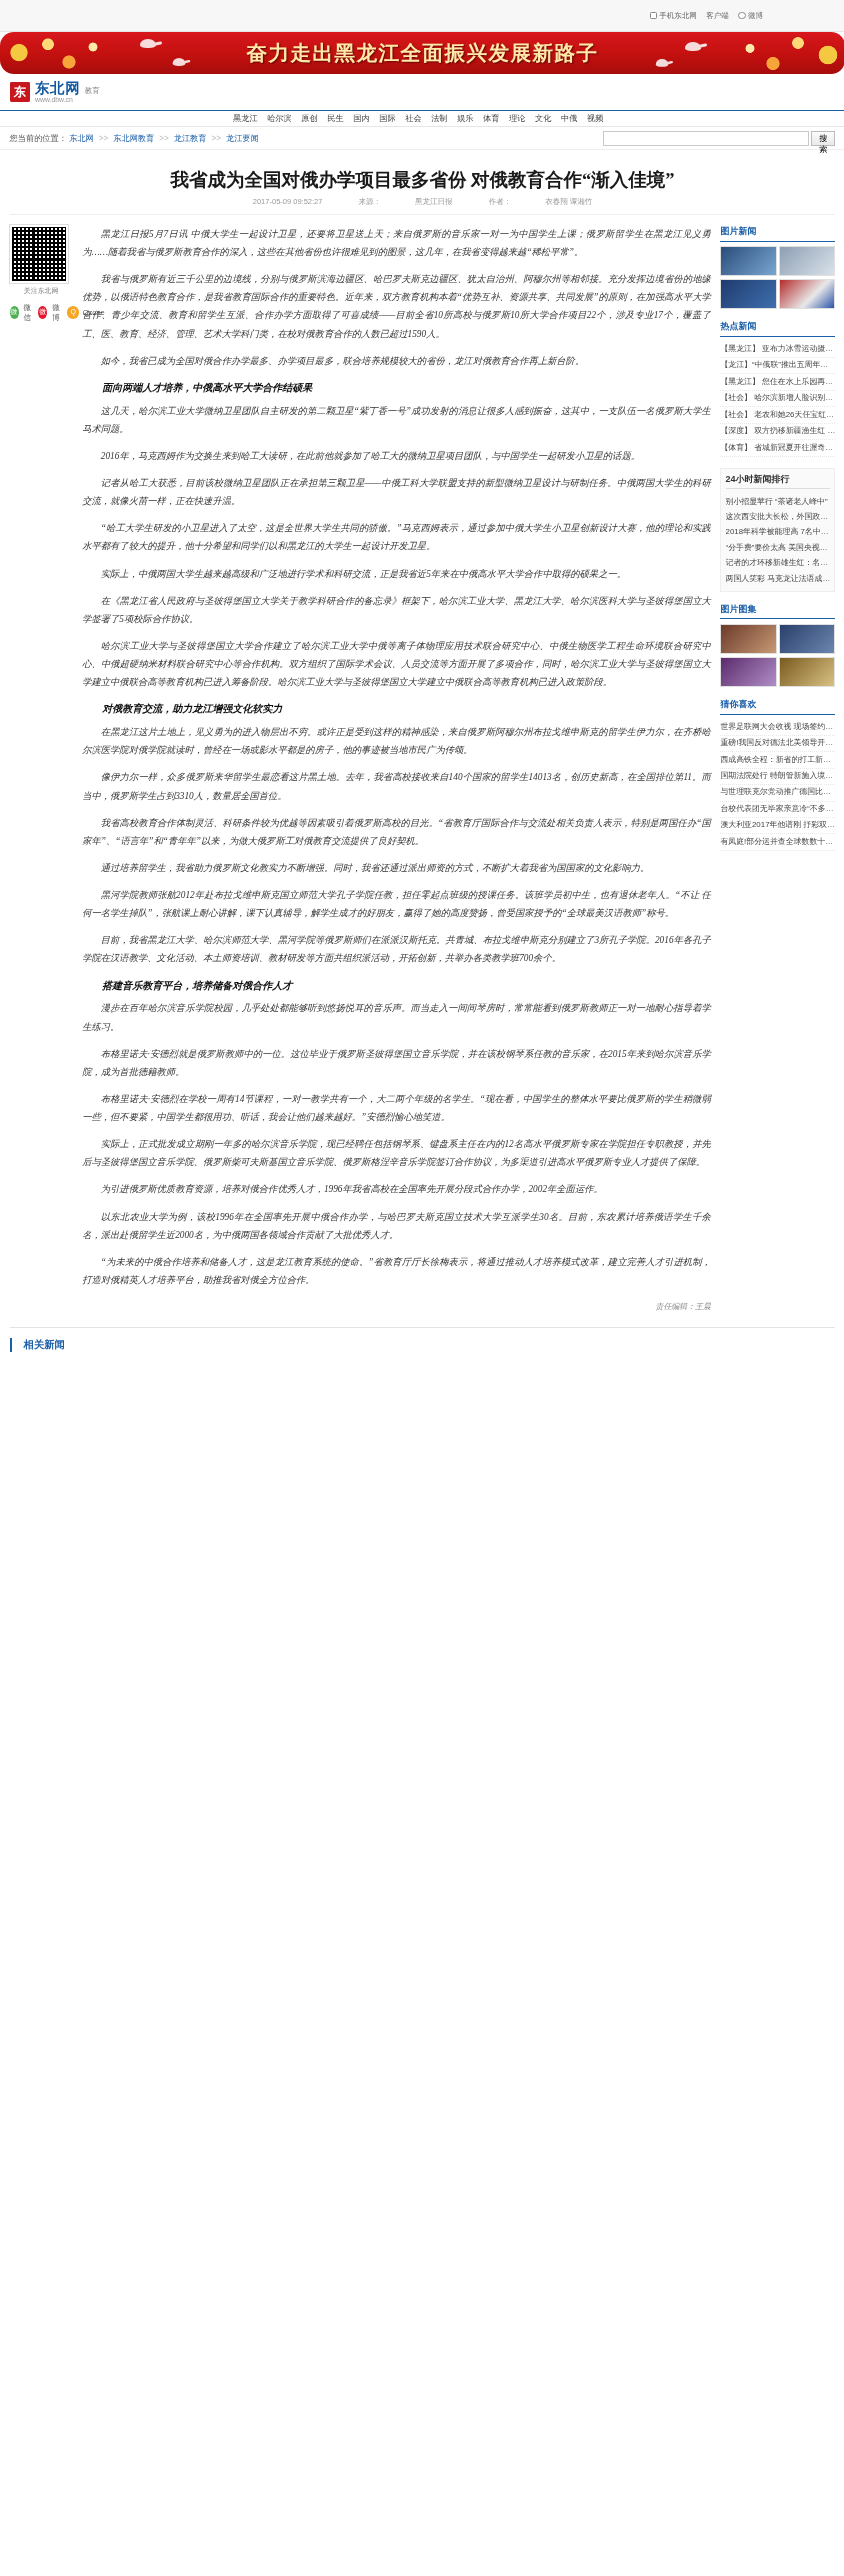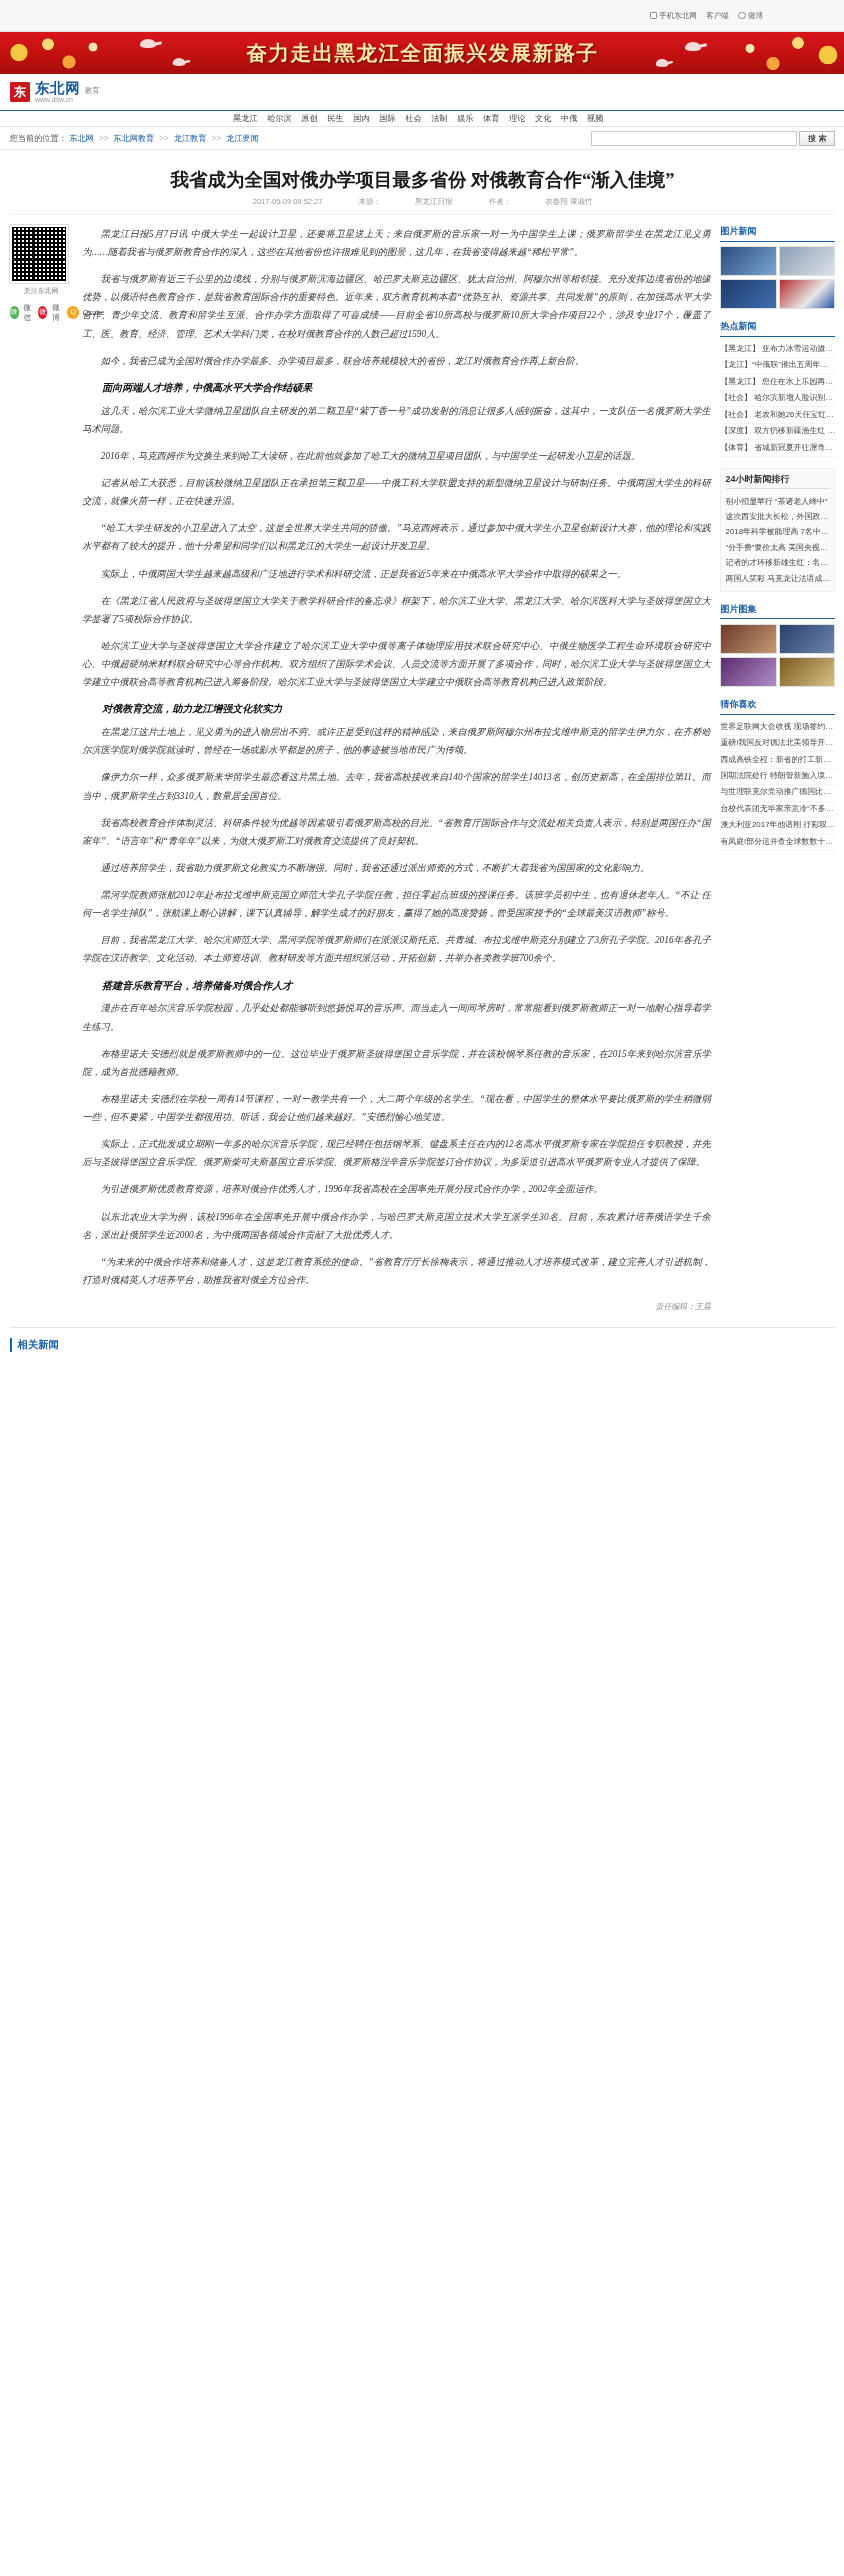--- a/index.html
+++ b/index.html
@@ -36,20 +36,21 @@
 
   
   .banner {
     height: 42px;
     background: linear-gradient(180deg,#d8171c 0%, #c2100f 55%, #a60d0c 100%);
     position: relative;
     overflow: hidden;
     display: flex;
     align-items: center;
     justify-content: center;
+    border-radius: 14px;
   }
   .banner .ban-text {
     color: #ffe9a8;
     font-size: 20.6px;
     font-weight: bold;
     letter-spacing: 1.4px;
     text-shadow: 0.7px 0.7px 0 #7d0606, 1.4px 1.4px 2.1px rgba(0,0,0,.35);
     font-family: "Liberation Serif", serif;
     z-index: 3;
   }
@@ -117,21 +118,21 @@
     font-size:8.2px; color:#555;
   }
   .crumbrow .crumbs a { color:#1b5fa8; text-decoration:none; }
   .crumbrow .crumbs span.sep { color:#bbb; margin:0 2.7px; }
   .searchwrap { margin-left:auto; display:flex; align-items:center; }
   .searchwrap input {
     width: 206px; height: 15px; border:0.7px solid #c9c9c9; padding:0 4.1px;
     font-size:8.2px; font-family:"Liberation Sans",sans-serif;
   }
   .searchwrap button {
-    height: 15px; width: 36px; margin-left:2.7px; font-size:8.2px;
+    height: 15px; width: 24px; margin-left:2.7px; font-size:8.2px;
     background: linear-gradient(#fdfdfd,#e9e9e9); border:0.7px solid #bbb; cursor:pointer;
     font-family:"Liberation Sans",sans-serif;
   }
 
   
   .headline {
     padding: 18px 9.6px 4.1px 9.6px;
     font-size: 18.5px; font-weight: bold; color:#1a1a1a; text-align:center;
     font-family:"Liberation Serif", serif; line-height:1.35;
   }
@@ -196,21 +197,21 @@
   }
   .rail-list.tight li { border-bottom:none; }
   .hotline { background:#fafafa; border:0.7px solid #eee; padding:4.1px; }
   .rail-grid4 { display:grid; grid-template-columns:1fr 1fr; gap:2.7px; }
 
   
   .related {
     margin: 15px 9.6px 0 9.6px; border-top: 0.7px solid #e3e3e3; padding-top: 9.6px;
   }
   .related-title {
-    font-size: 10.3px; font-weight:bold; color:#1b5fa8; padding-left: 6px;
+    font-size: 10.3px; font-weight:bold; color:#1b5fa8; padding-left: 12px;
     border-left: 2.7px solid #1b5fa8;
   }
   .bottom-space{ height: 18px; }
 </style>
 </head>
 <body>
 
 <div class="page">
 
   <div class="topbar">

